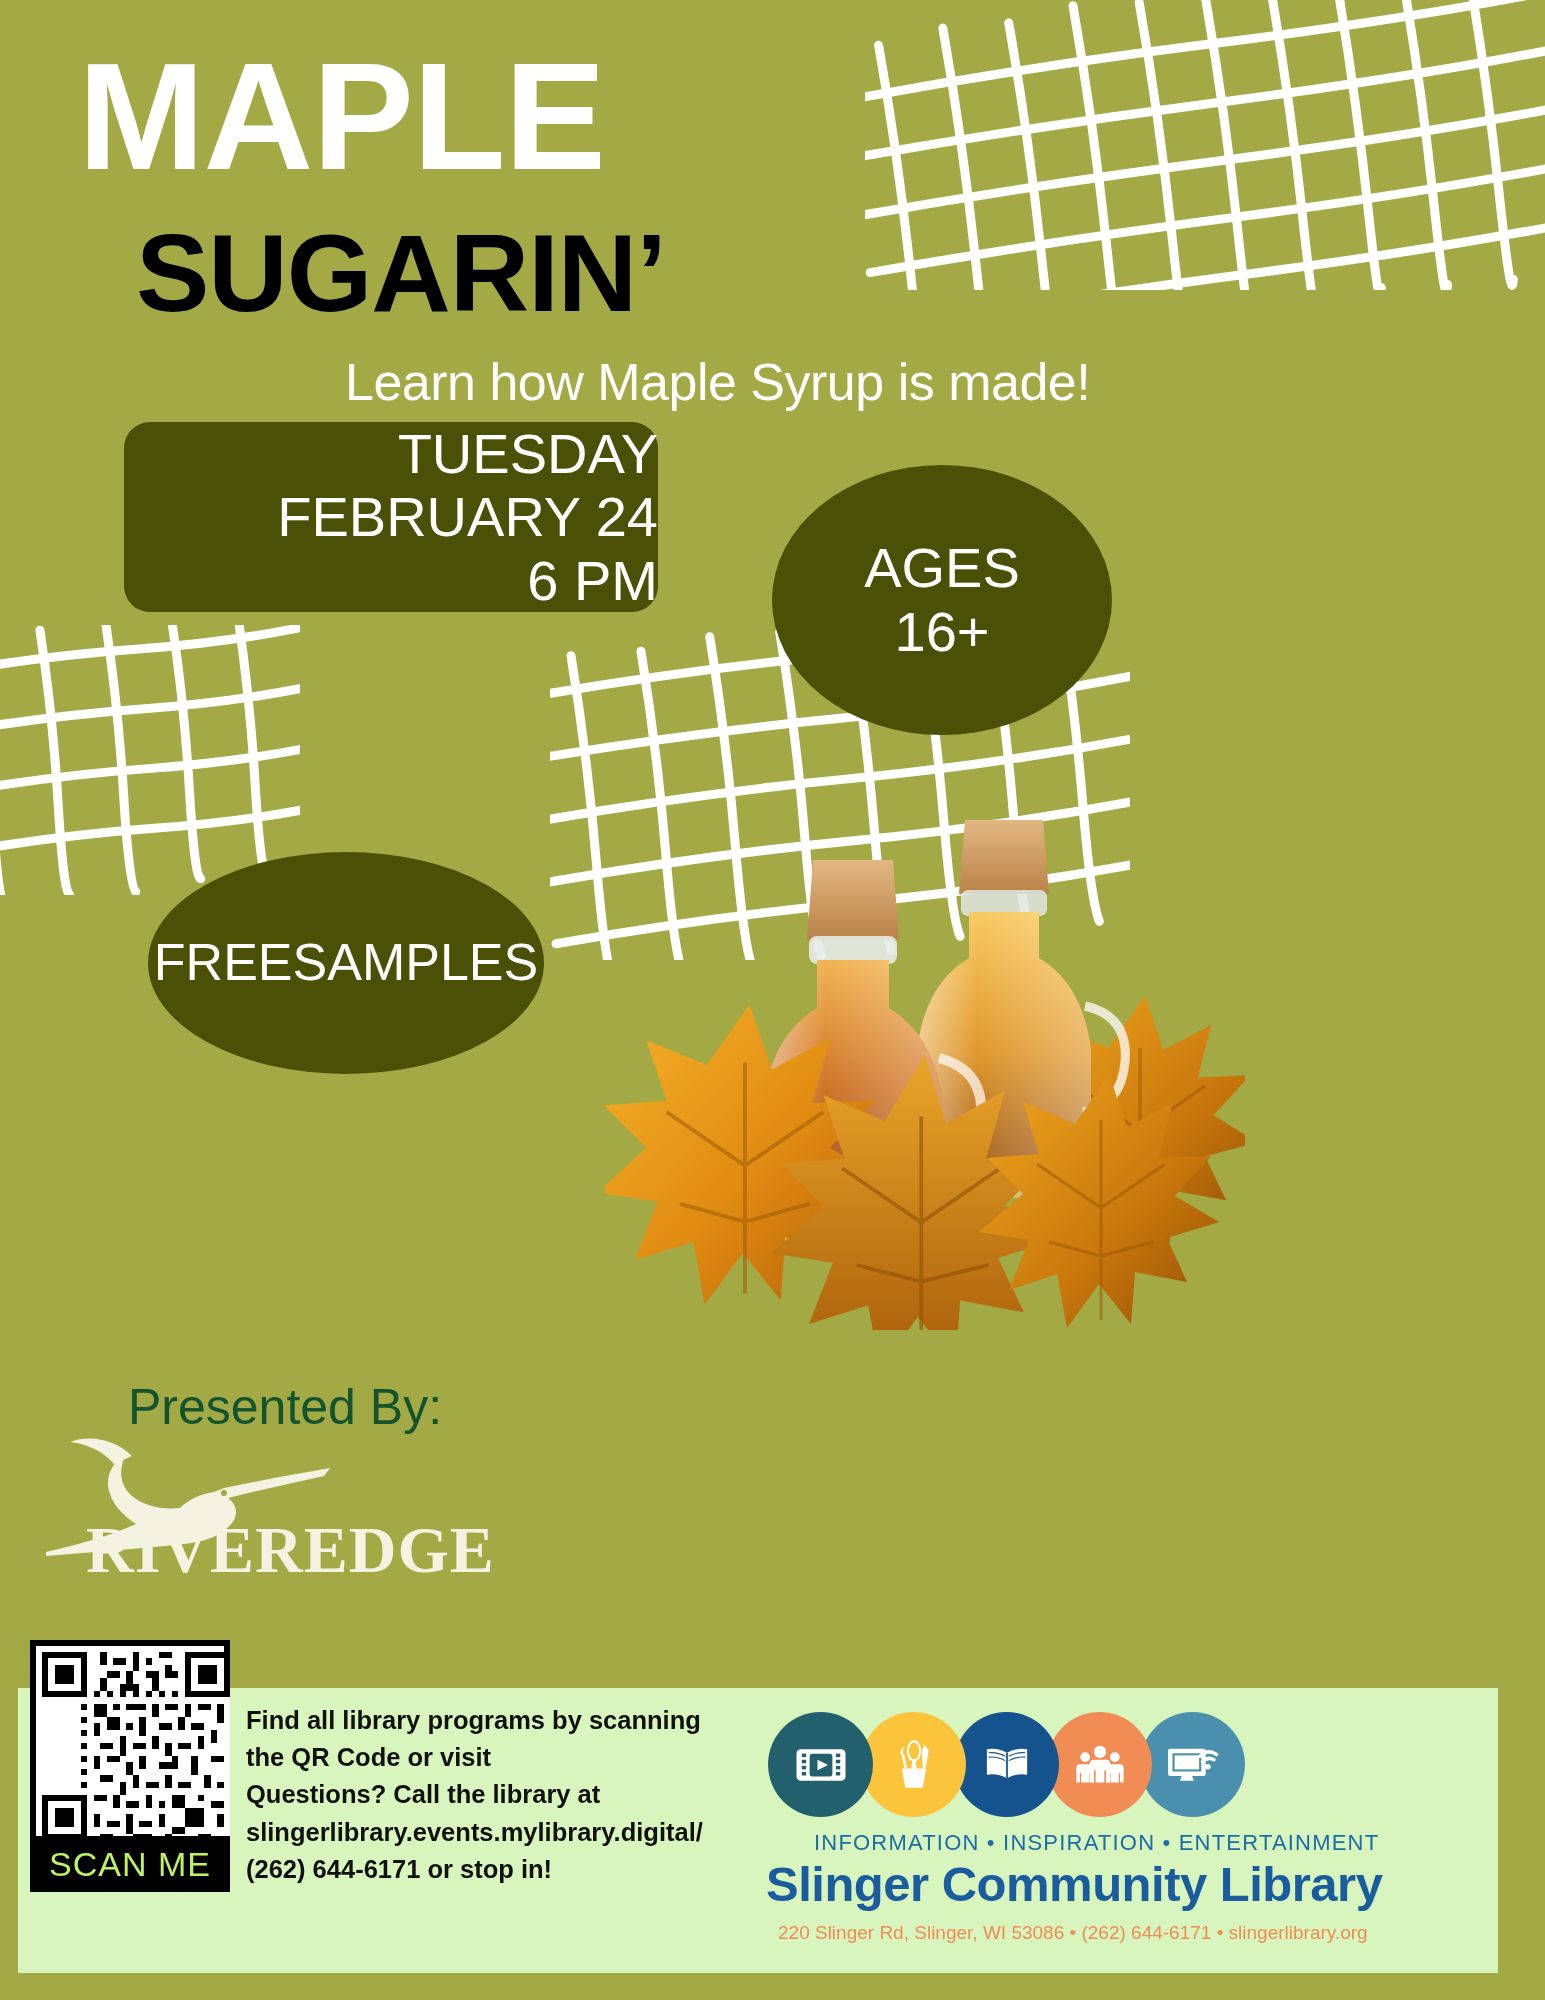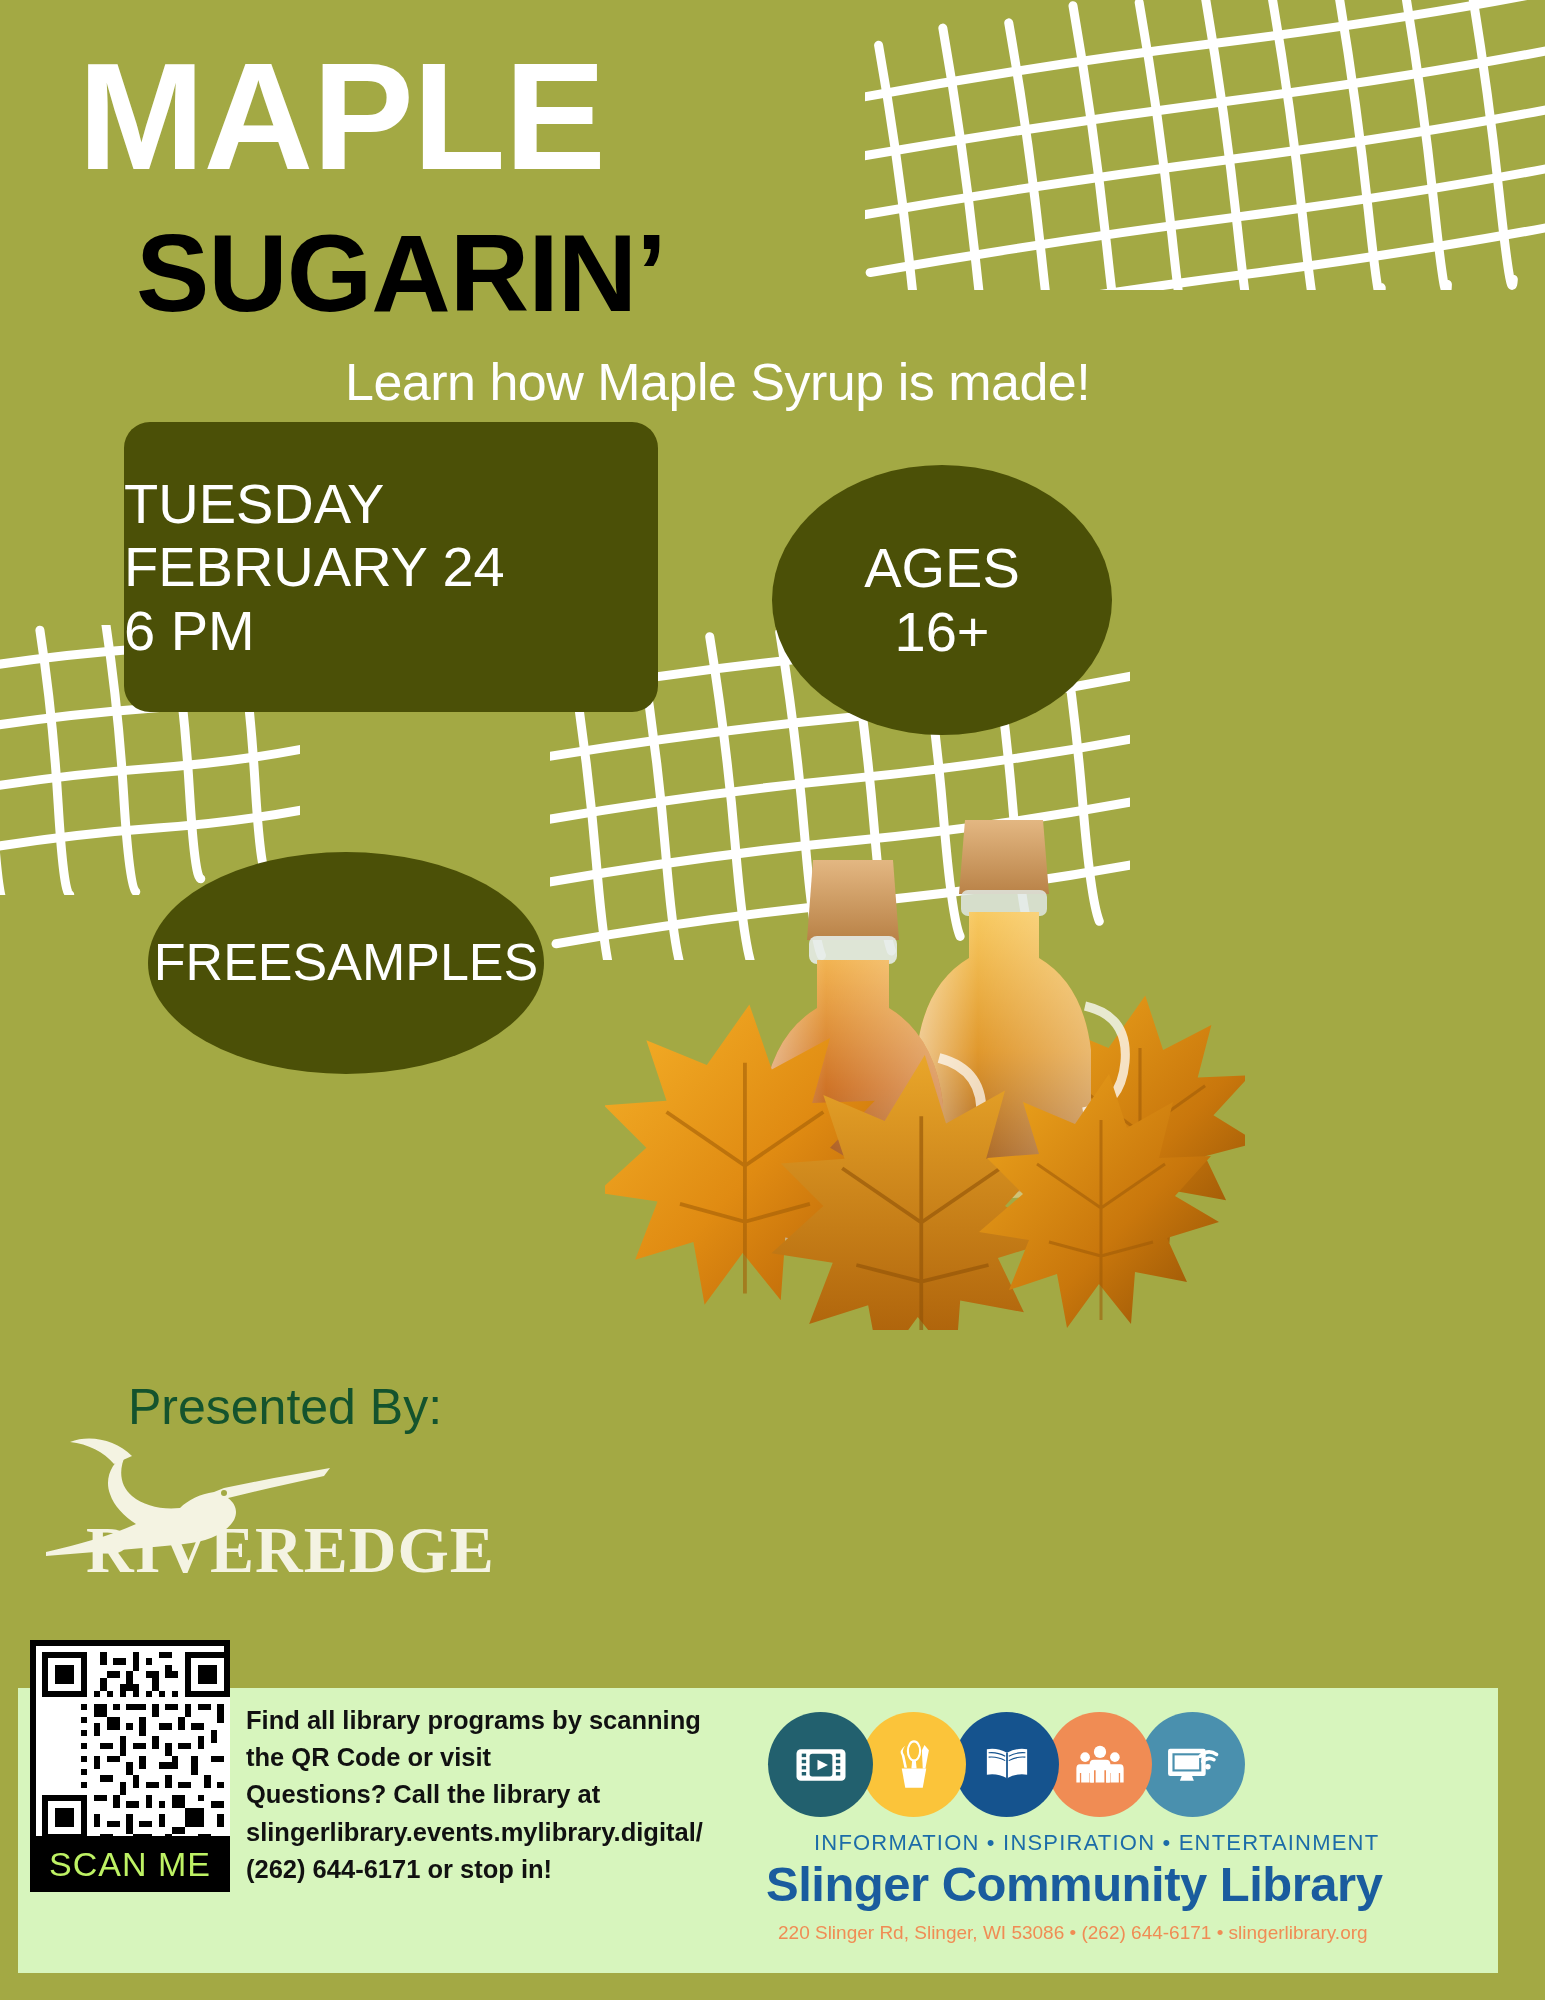--- a/index.html
+++ b/index.html
@@ -35,24 +35,24 @@
   }
   .subtitle {
     position:absolute; left:345px; top:352px;
     font-size:52px; font-weight:400; color:#ffffff;
     letter-spacing:-0.5px;
   }
 
   
   .date-box {
     position:absolute; left:124px; top:422px;
-    width:534px; height:290px;
+    width:534px; height:190px;
     background:#4b5007; border-radius:26px;
     display:flex; flex-direction:column;
-    align-items:flex-start; justify-content:center;
+    align-items:flex-end; justify-content:center;
   }
   .date-box span {
     color:#ffffff; font-size:56px; line-height:1.13;
     font-weight:400; letter-spacing:0px; text-align:center;
     display:block;
   }
 
   
   .ages-ellipse {
     position:absolute; left:772px; top:465px;

